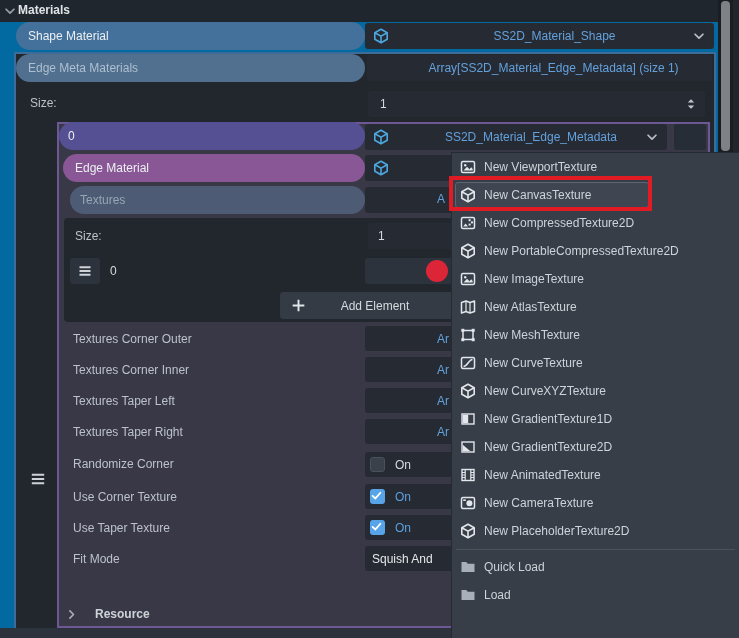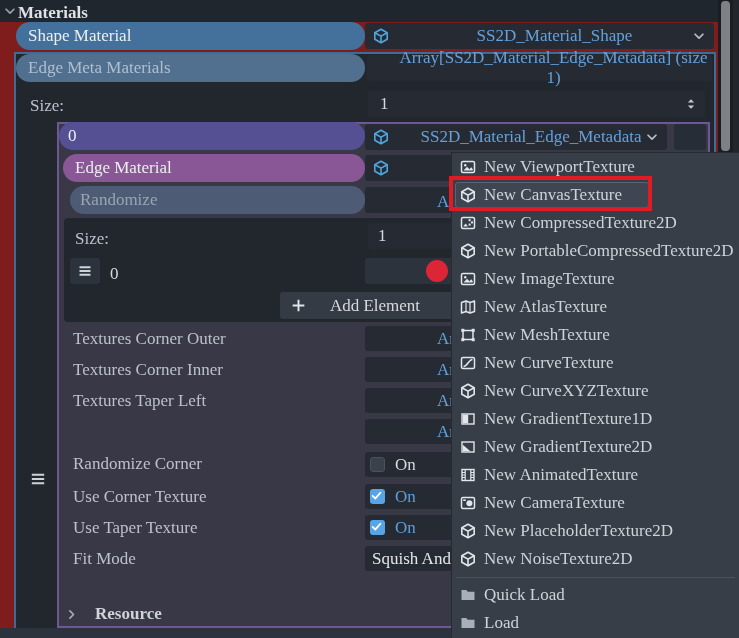--- a/index.html
+++ b/index.html
@@ -1,17 +1,17 @@
 <!DOCTYPE html>
 <html><head>
 <meta charset="utf-8">
 <style>
   html,body{margin:0;padding:0;background:#14171c;}
-  #root{position:relative;width:739px;height:638px;background:#7f1d1d;
-        font-family:Liberation Serif, serif;font-size:17px;overflow:hidden;}
+  #root{position:relative;width:739px;height:638px;background:#0369a1;
+        font-family:Liberation Sans, sans-serif;font-size:12px;overflow:hidden;}
   .abs{position:absolute;}
   .flex{display:flex;align-items:center;}
   .namecell{height:28px;display:flex;align-items:center;padding-left:12px;
             color:#eceff2;border-radius:14px;box-sizing:border-box;}
   .field{position:absolute;background:#262b33;border-radius:3px;display:flex;align-items:center;box-sizing:border-box;}
   .ficon{width:16px;height:16px;color:#4da8e0;margin-left:8px;flex:none;}
   .ftext{flex:1;text-align:center;color:#63a1dd;padding-left:28px;}
   .fchev{width:14px;height:14px;color:#b9bec6;margin-right:8px;flex:none;}
   .label{color:#bcc2cb;}
   .prop-row{position:relative;height:31px;}
@@ -175,21 +175,21 @@
   <div class="abs namecell" style="left:63px;top:154px;width:302px;background:#8a5796;">
     <span>Edge Material</span>
   </div>
   <div class="field" style="left:365px;top:155px;width:343px;height:26px;">
     <svg class="ficon">
         <use href="#sym-cube"></use>
       </svg>
   </div>
 
   <div class="abs namecell" style="left:70px;top:186px;width:295px;background:#4d5c74;color:#9aa5b3;padding-left:10px;">
-    <span>Randomize</span>
+    <span>Textures</span>
   </div>
   <div class="field" style="left:365px;top:187px;width:343px;height:26px;">
     <span class="abs" style="left:72px;top:5px;color:#63a1dd;">A</span>
   </div>
 
   <div class="abs" style="left:64px;top:218px;width:644px;height:104px;background:#22272e;border-radius:4px;"></div>
   <span class="abs label" style="left:75px;top:229px;">Size:</span>
   <div class="field" style="left:368px;top:223px;width:337px;height:26px;">
     <span style="margin-left:10px;color:#d6dade;">1</span>
   </div>
@@ -227,20 +227,21 @@
     </div>
 
     <div class="prop-row">
       <span class="prop-label">Textures Taper Left</span>
       <div class="prop-field">
         <span class="prop-valtext" style="left:72px;color:#63a1dd;">Ar</span>
       </div>
     </div>
 
     <div class="prop-row">
+      <span class="prop-label">Textures Taper Right</span>
       <div class="prop-field">
         <span class="prop-valtext" style="left:72px;color:#63a1dd;">Ar</span>
       </div>
     </div>
 
     <div class="prop-row" style="height:34px;">
       <span class="prop-label" style="height:34px;">Randomize Corner</span>
       <div class="prop-field" style="top:5px;">
         <div class="checkbox cb-off"></div>
         <span class="on-label" style="color:#d6dade;">On</span>
@@ -373,26 +374,20 @@
           <use href="#sym-camera"></use>
         </svg>
       <span>New CameraTexture</span>
     </div>
     <div class="menu-item">
       <svg class="mi-icon">
           <use href="#sym-cube"></use>
         </svg>
       <span>New PlaceholderTexture2D</span>
     </div>
-    <div class="menu-item">
-      <svg class="mi-icon">
-          <use href="#sym-cube"></use>
-        </svg>
-      <span>New NoiseTexture2D</span>
-    </div>
     <div class="menu-sep">
         <div></div>
       </div>
     <div class="menu-item">
       <svg class="mi-icon mi-folder">
           <use href="#sym-folder"></use>
         </svg>
       <span>Quick Load</span>
     </div>
     <div class="menu-item">

